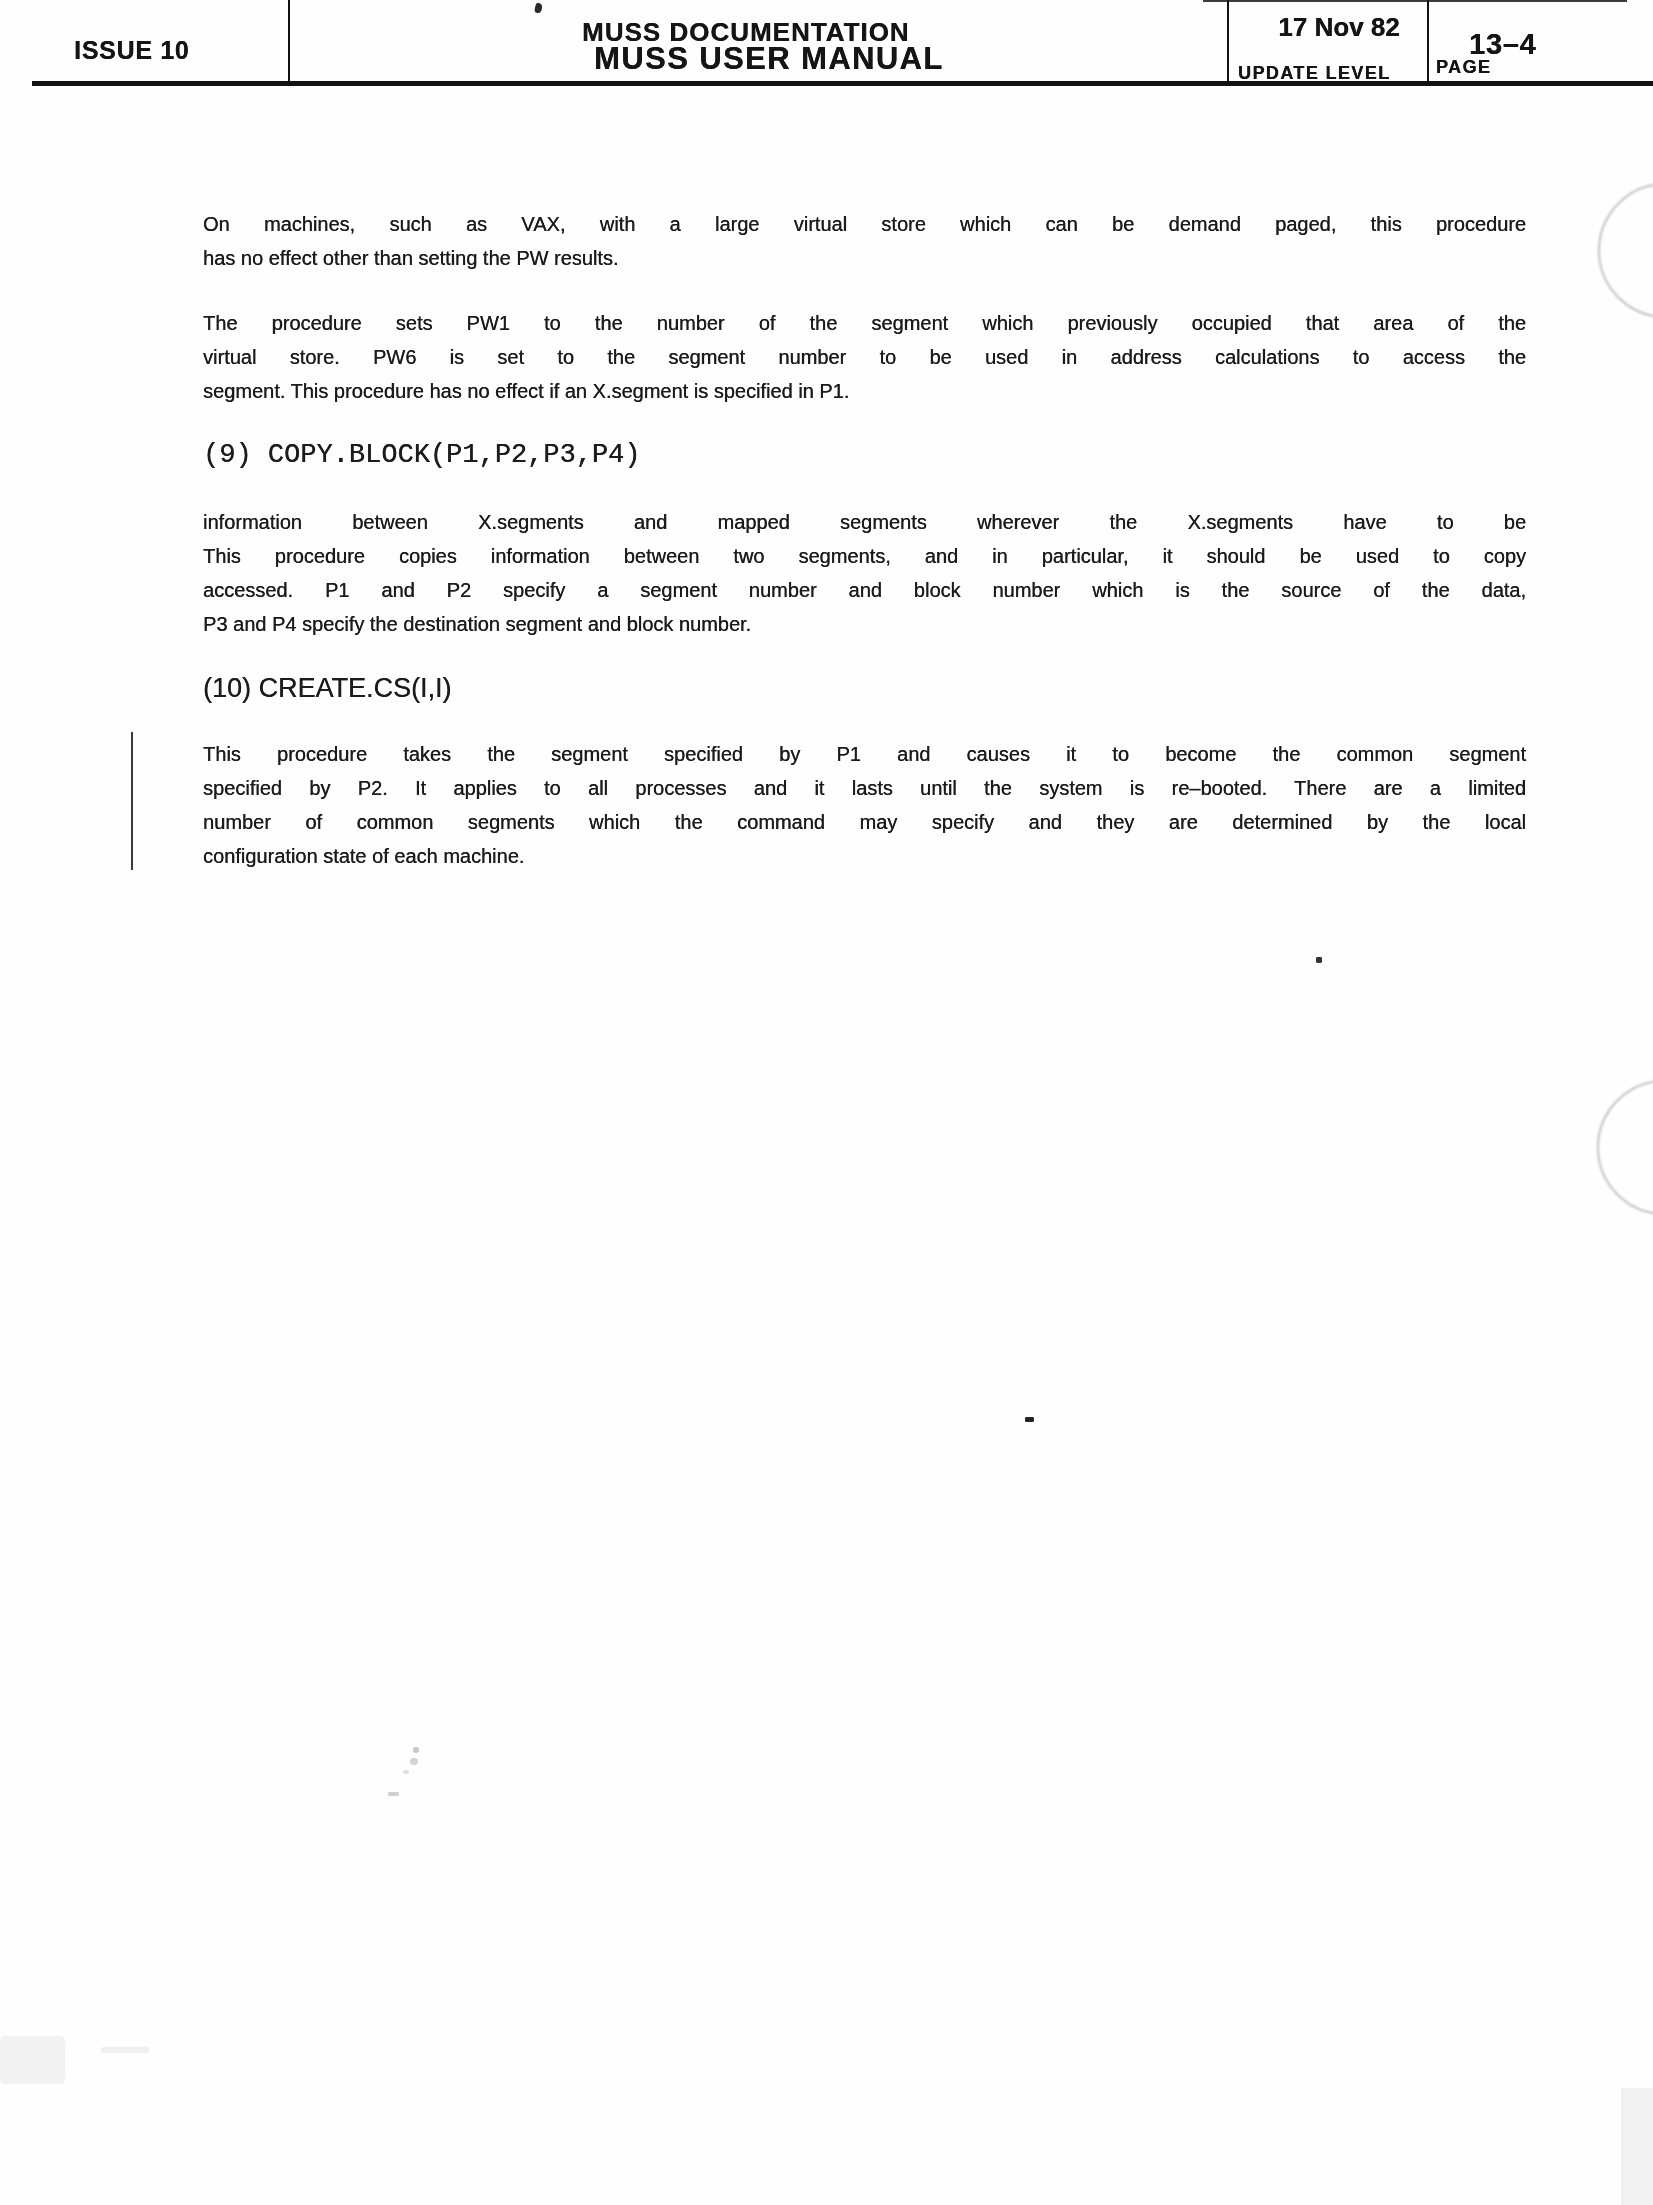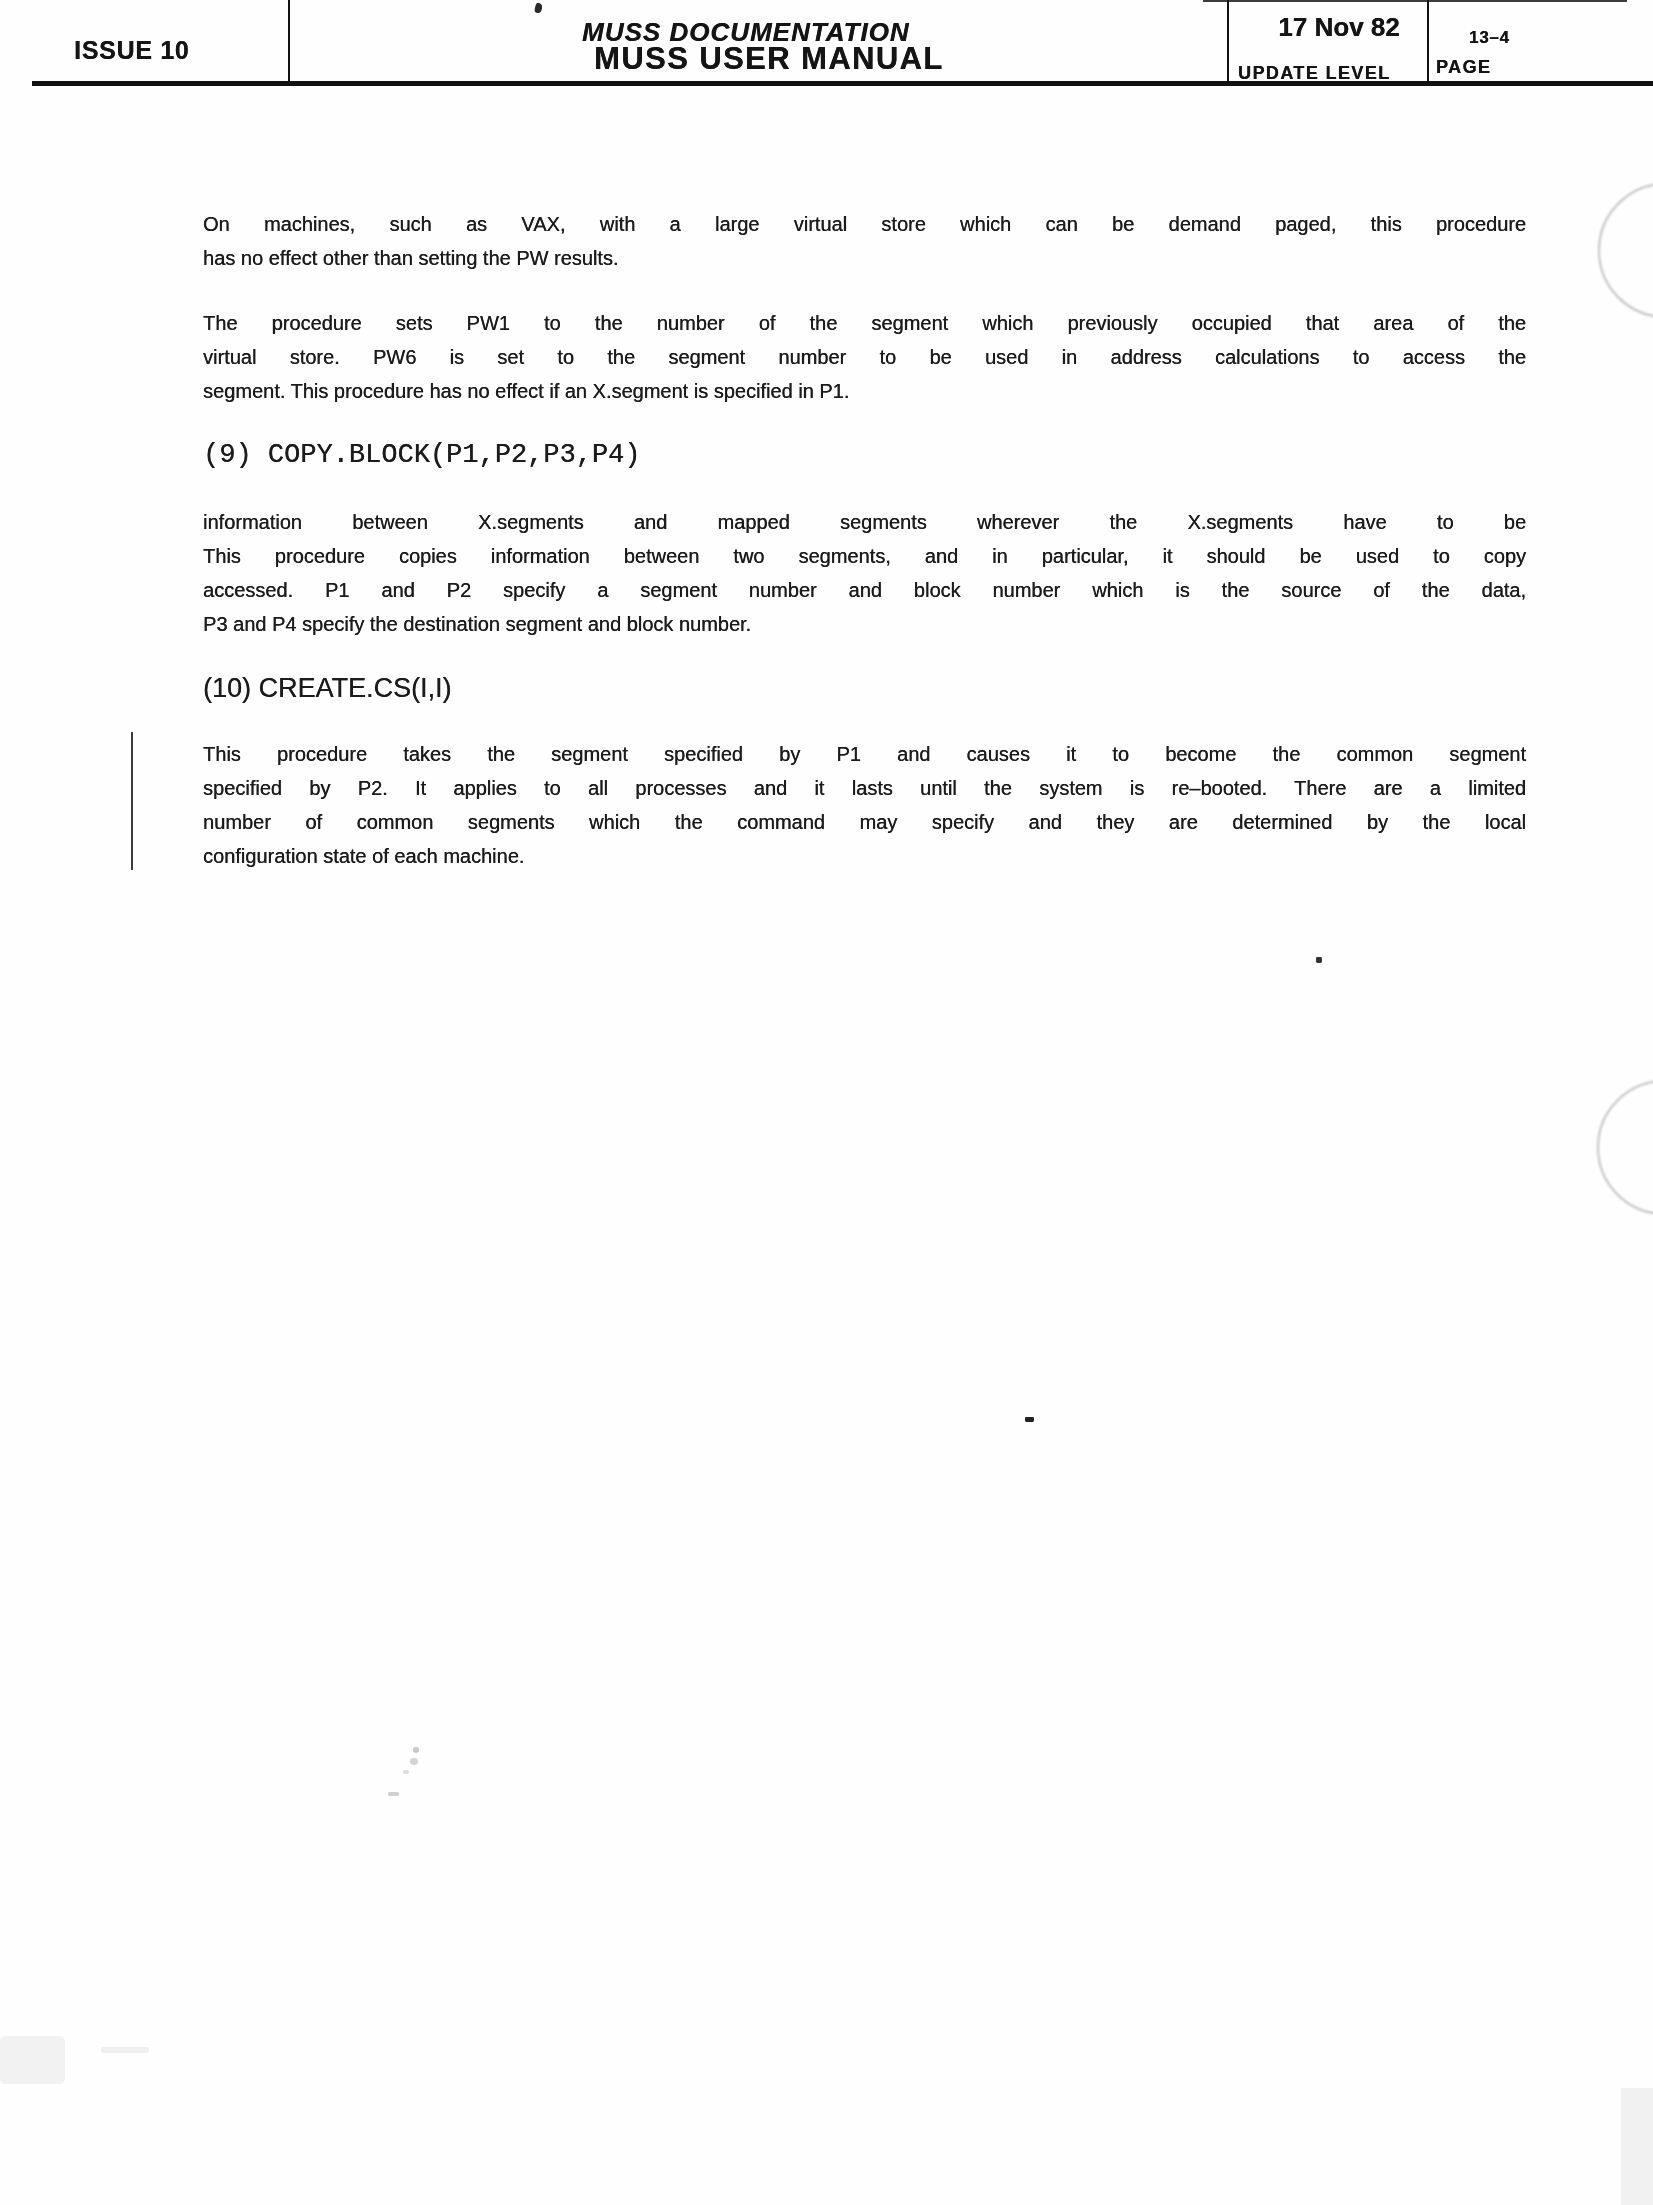--- a/index.html
+++ b/index.html
@@ -10,25 +10,25 @@
     overflow:hidden;
     font-family:"Liberation Sans", sans-serif;
     color:#1a1a1a;
   }
   
   .hdr-rule{position:absolute;left:32px;top:81px;width:1622px;height:4.8px;background:#111;}
   .vline{position:absolute;top:0;width:2.1px;height:84px;background:#111;}
   .v1{left:288px;} .v2{left:1227px;} .v3{left:1427px;}
   .hdr-txt{position:absolute;font-weight:700;color:#151515;text-shadow:0.3px 0 0 currentColor;white-space:nowrap;}
   .issue{left:74px;top:36px;font-size:25px;letter-spacing:0.7px;}
-  .title1{left:582px;top:16.5px;font-size:26px;letter-spacing:1px;font-style:italic;}
+  .title1{left:582px;top:16.5px;font-size:26px;letter-spacing:1px;}
   .title2{left:582px;top:41px;font-size:31px;letter-spacing:1.4px;margin-left:12px;}
   .upd-date{left:1227px;top:12.4px;width:200px;text-align:center;font-size:26px;margin-left:12px;}
   .upd-label{left:1238px;top:63px;font-size:18px;letter-spacing:1.4px;}
-  .page-num{left:1469px;top:27.6px;font-size:17px;letter-spacing:0.7px;}
+  .page-num{left:1469px;top:27.6px;font-size:29px;letter-spacing:0.7px;}
   .page-label{left:1436px;top:57px;font-size:18px;letter-spacing:1.4px;}
   
   .para{position:absolute;left:203px;width:1323px;font-size:20px;line-height:34px;
         font-weight:500;color:#1c1c1c;text-shadow:0.3px 0 0 currentColor;}
   .line{text-align:justify;text-align-last:justify;text-justify:inter-word;white-space:normal;}
   .line.last{text-align-last:left;}
   .heading{position:absolute;left:203px;font-size:27px;font-weight:500;color:#1c1c1c;
            text-shadow:0.3px 0 0 currentColor;white-space:nowrap;}
   .p1{top:207px;} .p2{top:306px;} .h9{top:440px;font-family:Liberation Mono, monospace;} .p3{top:505px;} .h10{top:673px;} .p4{top:737px;}
   

